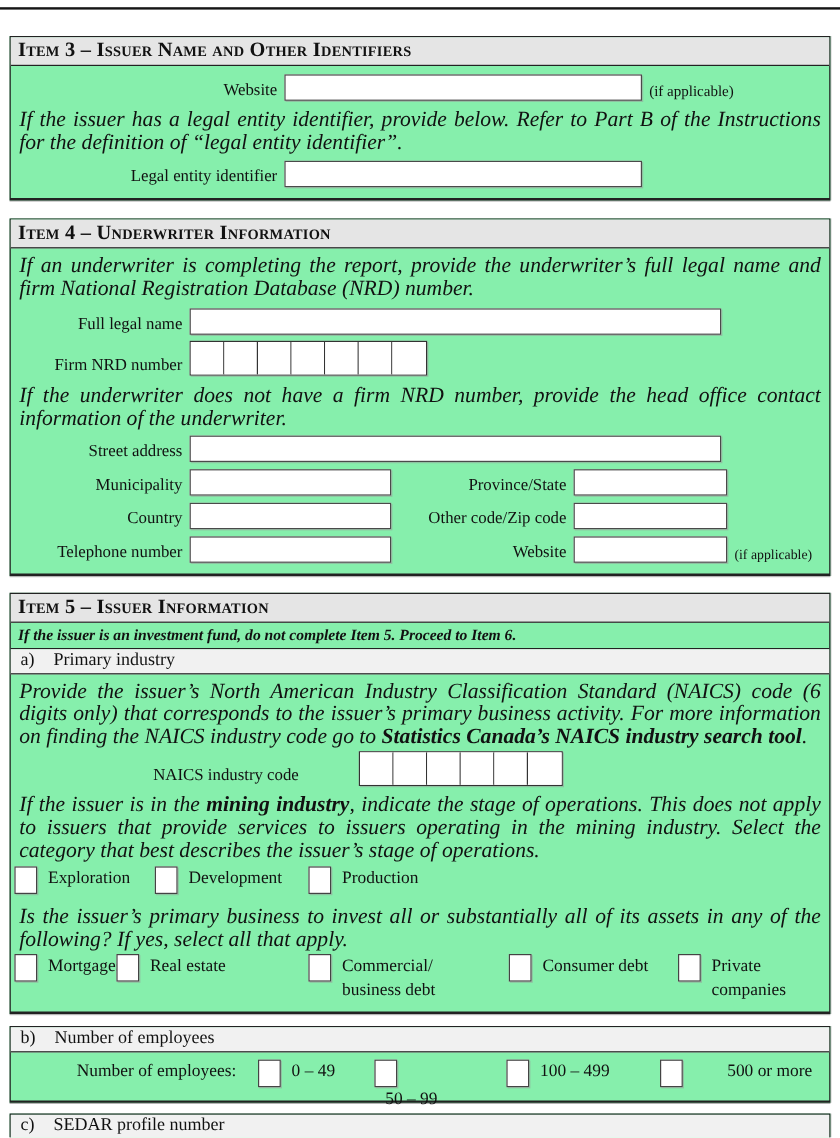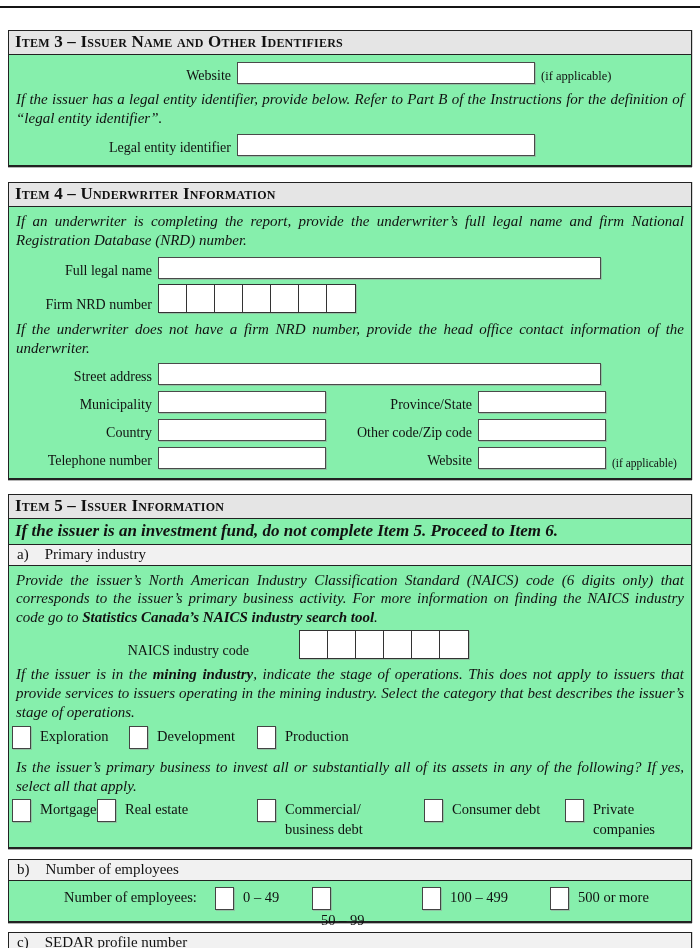--- a/index.html
+++ b/index.html
@@ -34,26 +34,26 @@
     background:#f1f1f1;
     border-bottom:1.3px solid #222;
     font-size:15px;
     padding:1px 6px 2px 8px;
     display:flex;align-items:baseline;
   }
   .sub-h .pfx{margin-right:16px;}
   .fund{
     border-bottom:1.3px solid #222;
     font-weight:bold;font-style:italic;
-    font-size:17px;
+    font-size:13px;
     padding:2px 6px 3px 6px;
   }
   .para{
     font-style:italic;
-    font-size:15px;
+    font-size:18px;
     line-height:18.6px;
     text-align:justify;
     margin:5px 7px 0 7px;
   }
   .para.nojust{text-align:left;}
 
   
   .fr{display:flex;align-items:flex-end;font-size:14px;}
   .lab{text-align:right;padding-right:6px;white-space:nowrap;}
   .inp{
@@ -231,21 +231,21 @@
         <span class="cb-lab">0 – 49</span>
       </div>
       <div class="pos" style="left:303px;flex-direction:column;">
         <span class="cb"></span>
         <span class="cb-lab">50 – 99</span>
       </div>
       <div class="pos" style="left:413px;">
         <span class="cb"></span>
         <span class="cb-lab">100 – 499</span>
       </div>
-      <div class="pos" style="left:541px;">
+      <div class="pos" style="left:541px;gap:28px;">
         <span class="cb"></span>
         <span class="cb-lab">500 or more</span>
       </div>
     </div>
   </div>
 
   <div class="sec" style="margin-top:9px;">
     <div class="sub-h">
       <span class="pfx">c)</span>
       <span>SEDAR profile number</span>

